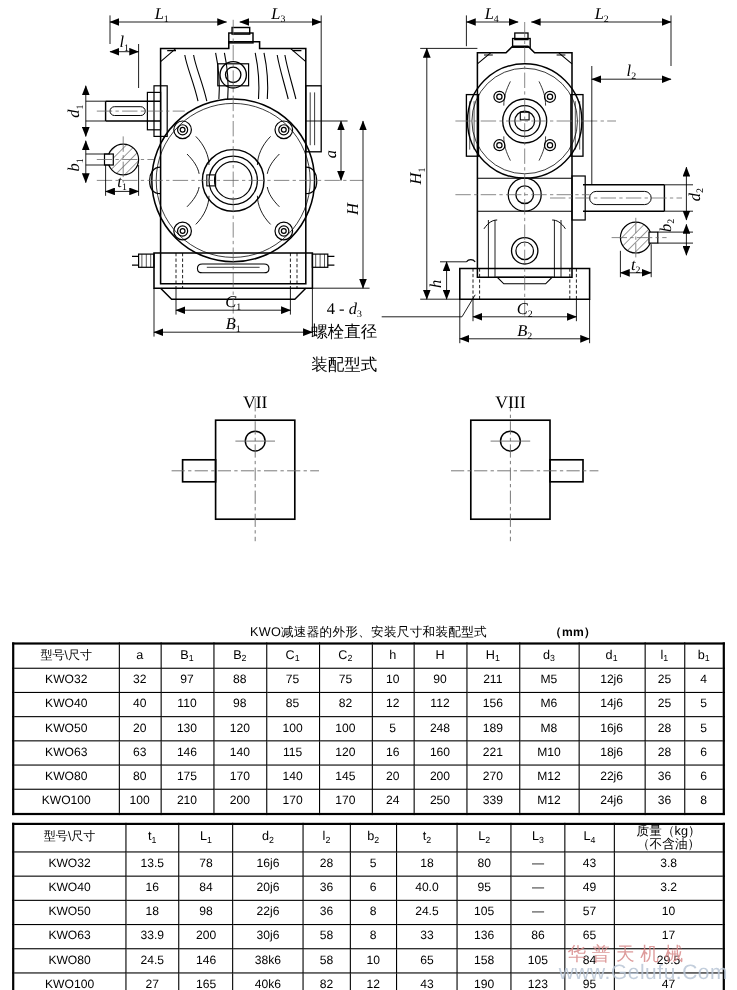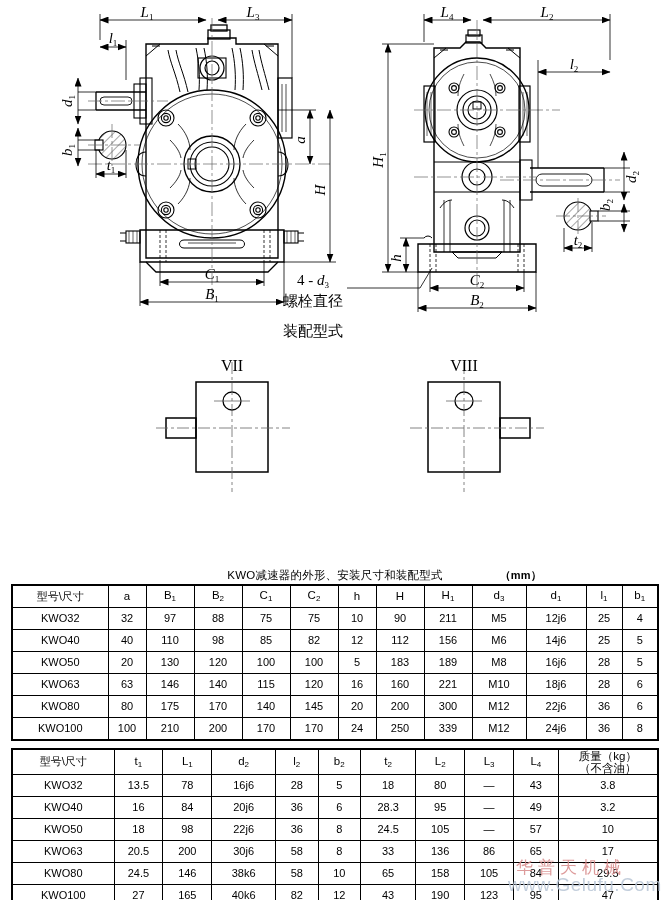--- a/index.html
+++ b/index.html
@@ -467,21 +467,21 @@
             <td>5</td>
           </tr>
           <tr>
             <td>KWO50</td>
             <td>20</td>
             <td>130</td>
             <td>120</td>
             <td>100</td>
             <td>100</td>
             <td>5</td>
-            <td>183</td>
+            <td>248</td>
             <td>189</td>
             <td>M8</td>
             <td>16j6</td>
             <td>28</td>
             <td>5</td>
           </tr>
           <tr>
             <td>KWO63</td>
             <td>63</td>
             <td>146</td>
@@ -498,21 +498,21 @@
           </tr>
           <tr>
             <td>KWO80</td>
             <td>80</td>
             <td>175</td>
             <td>170</td>
             <td>140</td>
             <td>145</td>
             <td>20</td>
             <td>200</td>
-            <td>300</td>
+            <td>270</td>
             <td>M12</td>
             <td>22j6</td>
             <td>36</td>
             <td>6</td>
           </tr>
           <tr>
             <td>KWO100</td>
             <td>100</td>
             <td>210</td>
             <td>200</td>
@@ -577,42 +577,42 @@
             <td>43</td>
             <td>3.8</td>
           </tr>
           <tr>
             <td>KWO40</td>
             <td>16</td>
             <td>84</td>
             <td>20j6</td>
             <td>36</td>
             <td>6</td>
-            <td>28.3</td>
+            <td>40.0</td>
             <td>95</td>
             <td>—</td>
             <td>49</td>
             <td>3.2</td>
           </tr>
           <tr>
             <td>KWO50</td>
             <td>18</td>
             <td>98</td>
             <td>22j6</td>
             <td>36</td>
             <td>8</td>
             <td>24.5</td>
             <td>105</td>
             <td>—</td>
             <td>57</td>
             <td>10</td>
           </tr>
           <tr>
             <td>KWO63</td>
-            <td>20.5</td>
+            <td>33.9</td>
             <td>200</td>
             <td>30j6</td>
             <td>58</td>
             <td>8</td>
             <td>33</td>
             <td>136</td>
             <td>86</td>
             <td>65</td>
             <td>17</td>
           </tr>

